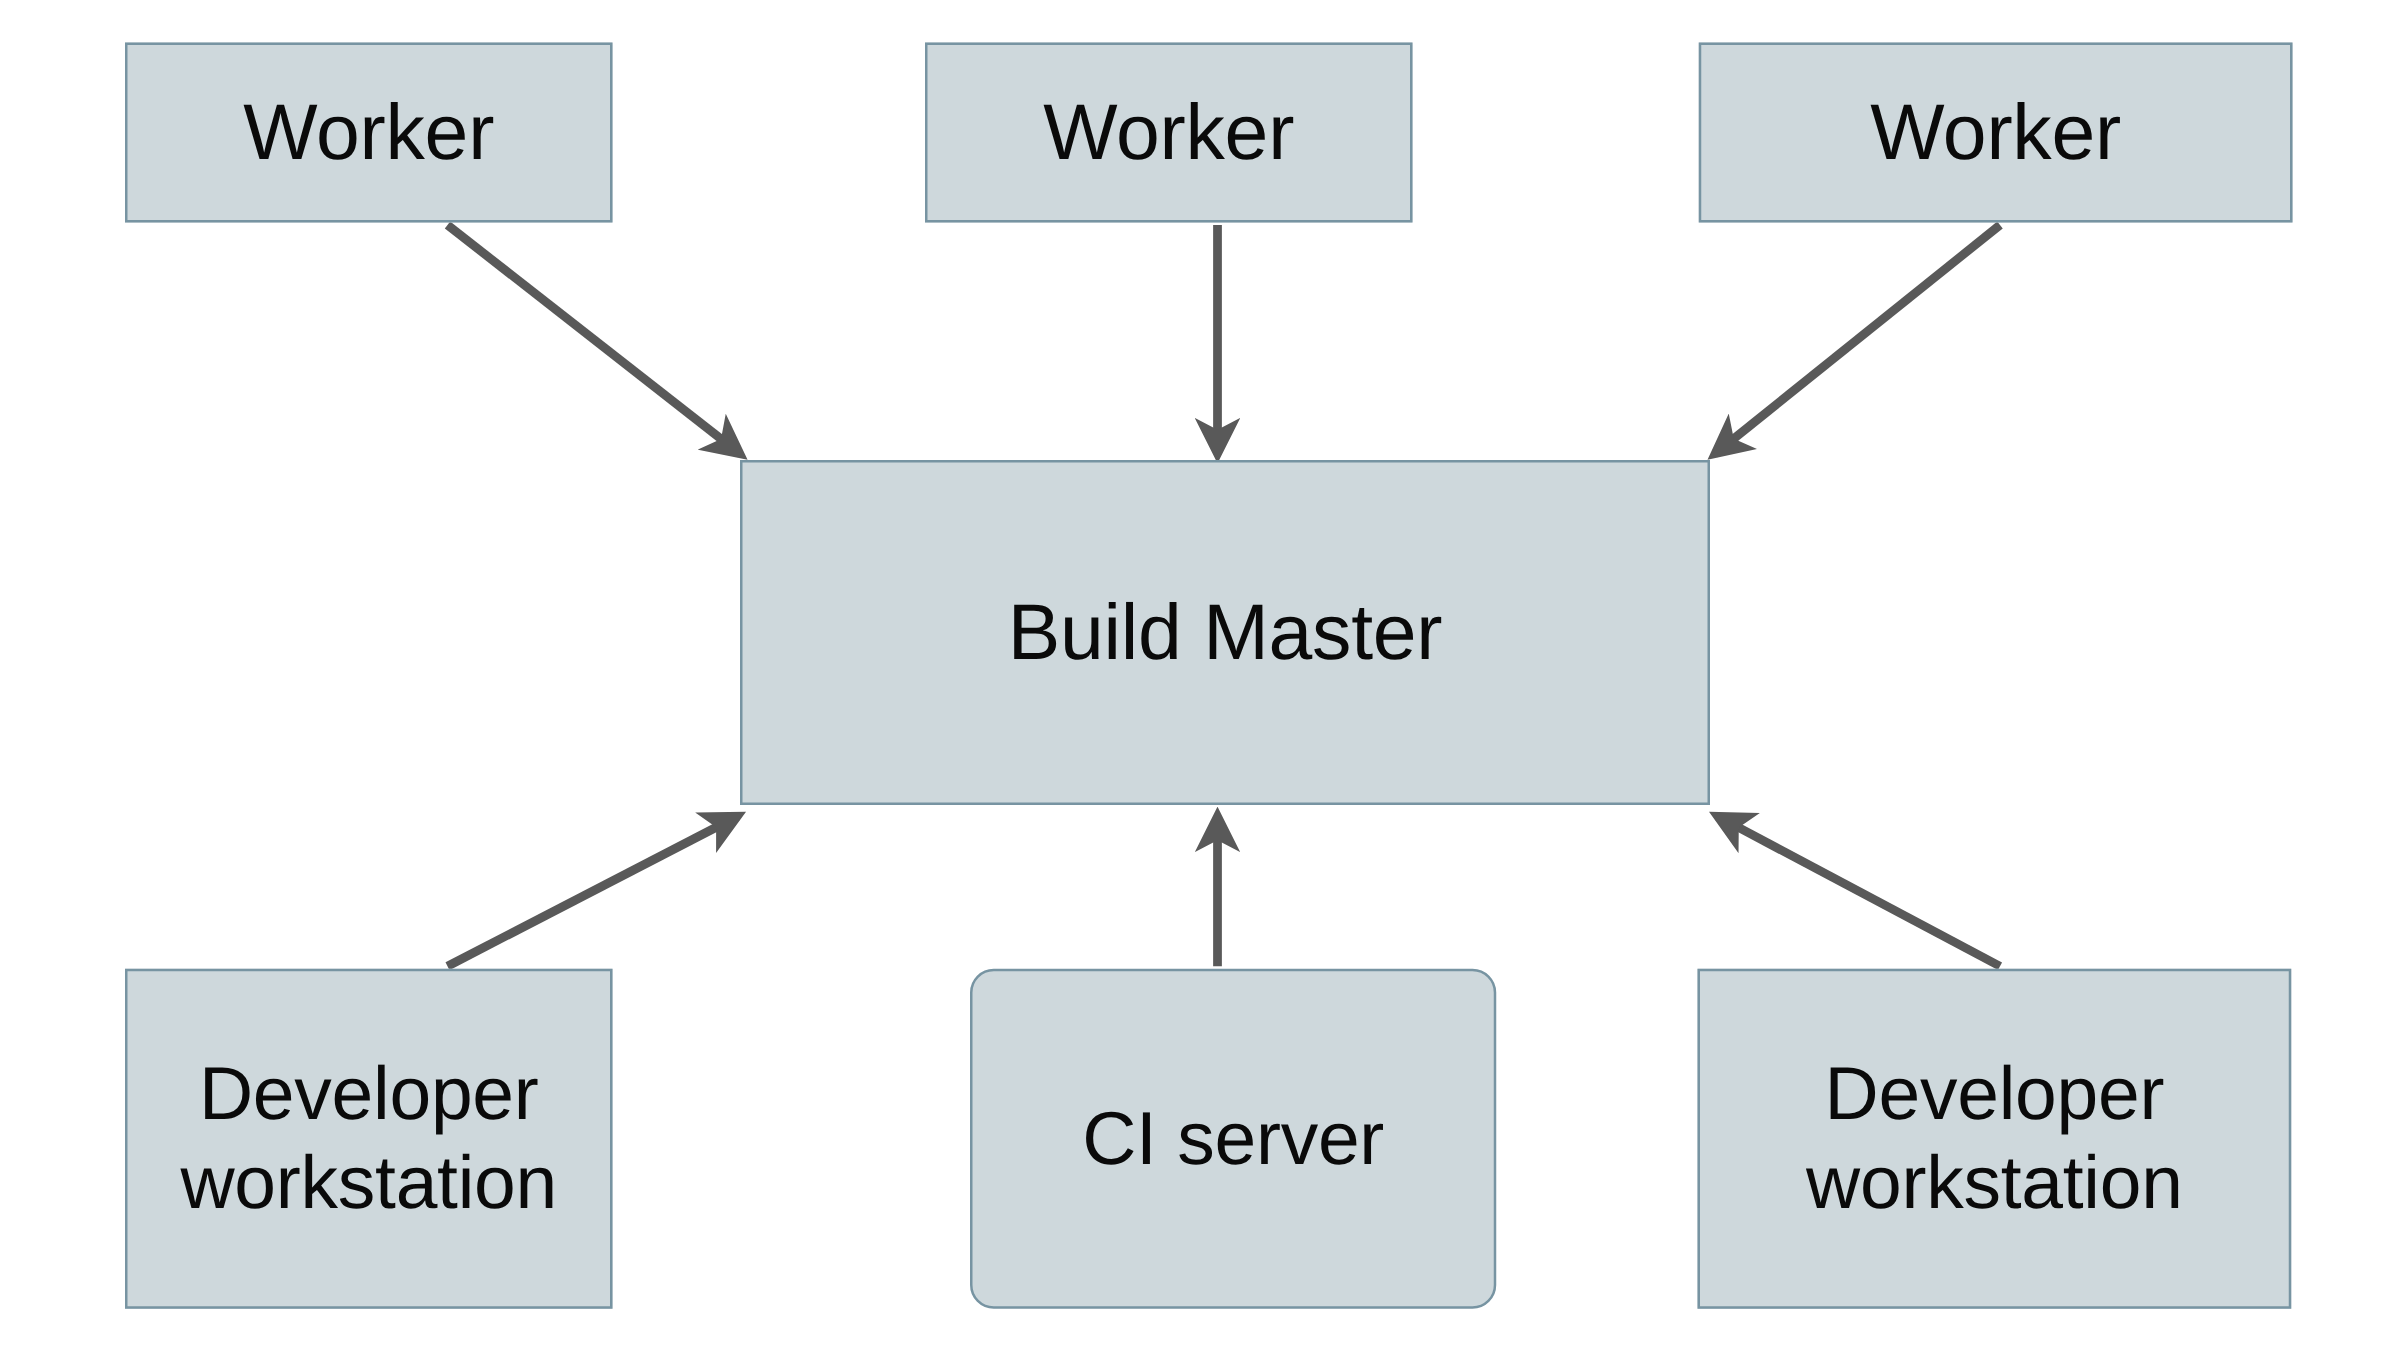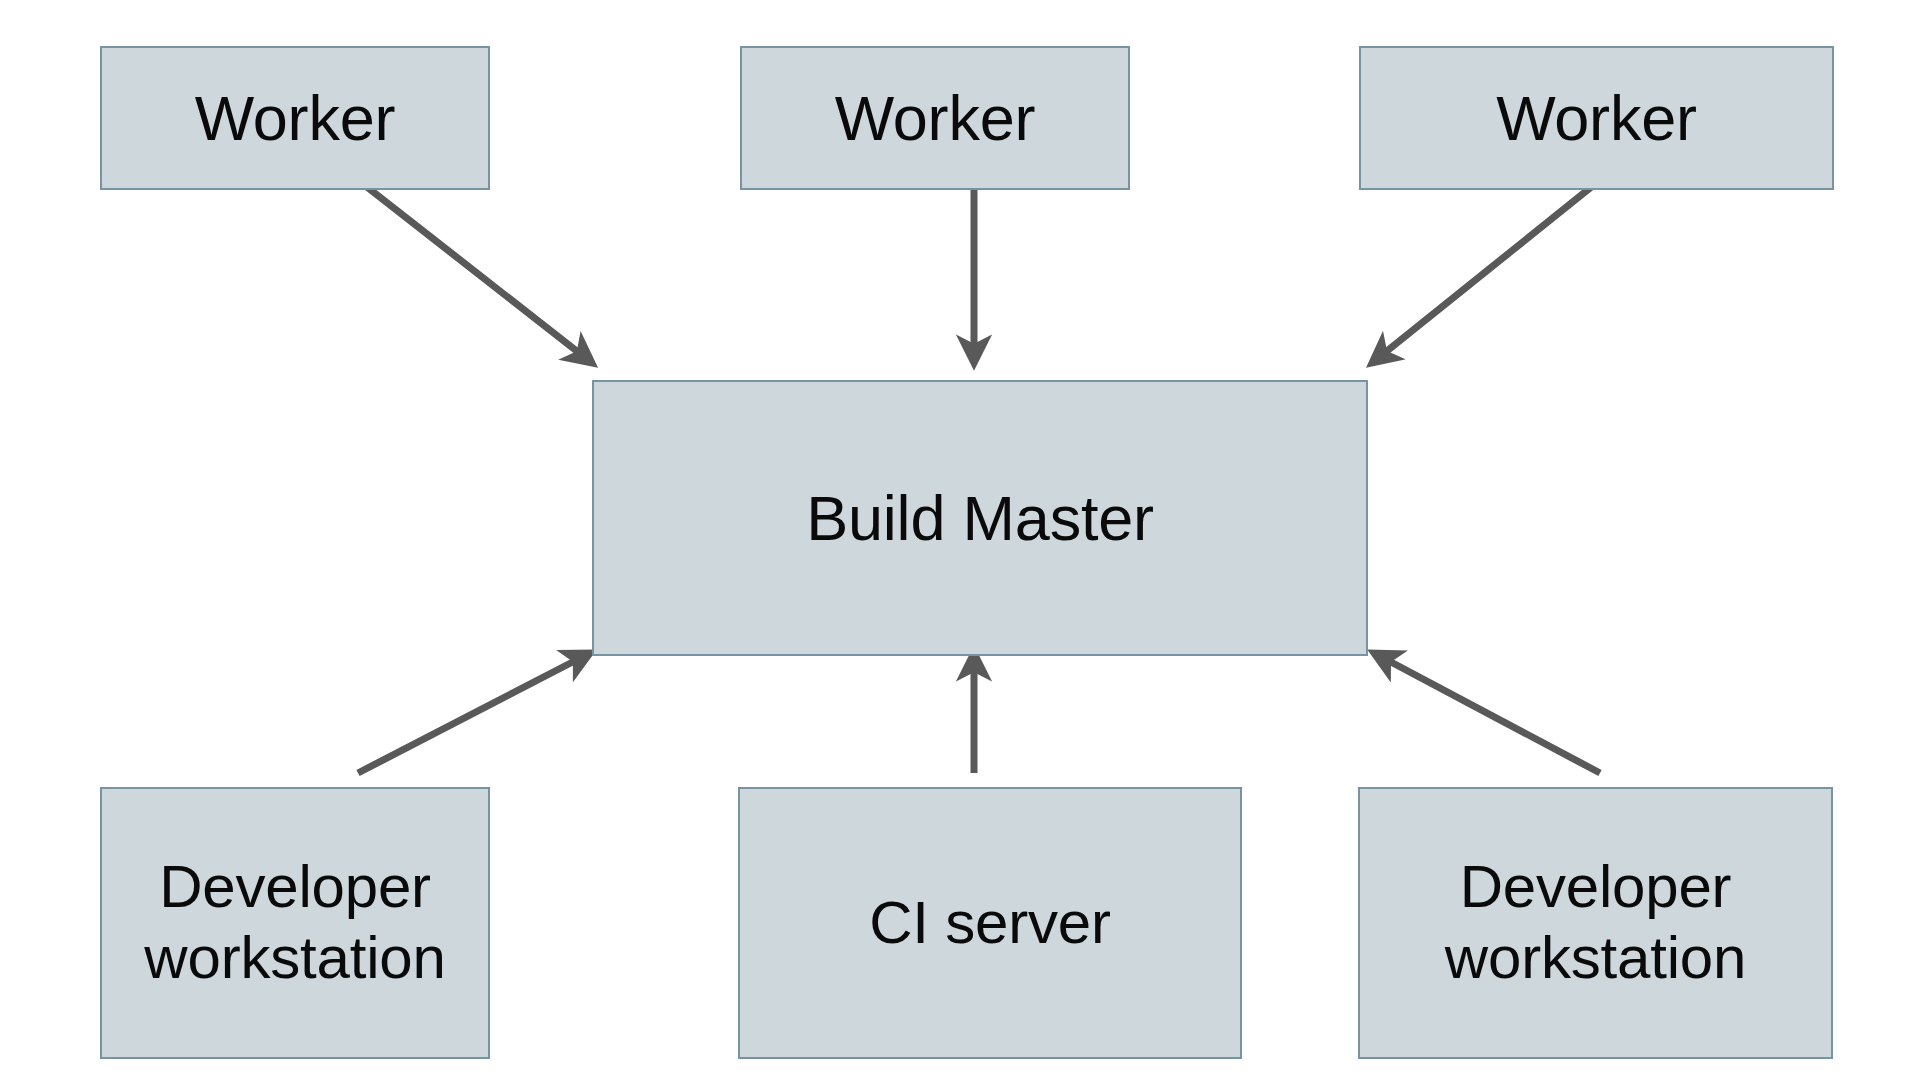--- a/index.html
+++ b/index.html
@@ -27,21 +27,20 @@
   }
   .node-box {
     position: absolute;
     box-sizing: border-box;
     background: #ced8dc;
     border: 2px solid #7794a2;
     display: flex;
     align-items: center;
     justify-content: center;
     text-align: center;
-    margin-top: 12px;
   }
   .node-label {
     font-family: "Liberation Sans", sans-serif;
     color: #0a0a0a;
     font-weight: 400;
     line-height: 1.18;
     white-space: pre-line;
     letter-spacing: -0.2px;
   }
   .label-lg { font-size: 63px; }
@@ -83,21 +82,21 @@
 
   <div class="node-box" style="left:592px; top:368px; width:776px; height:276px;text-align:right;">
     <span class="node-label label-lg">Build Master</span>
   </div>
 
   <div class="node-box" style="left:100px; top:775px; width:390px; height:272px;">
     <span class="node-label label-md">Developer
 workstation</span>
   </div>
 
-  <div class="node-box" style="left:738px; top:775px; width:504px; height:272px;">
+  <div class="node-box" style="left:776px; top:775px; width:421px; height:272px;border-radius:19px;">
     <span class="node-label label-md">CI server</span>
   </div>
 
   <div class="node-box" style="left:1358px; top:775px; width:475px; height:272px;">
     <span class="node-label label-md">Developer
 workstation</span>
   </div>
 
 </div>
 

